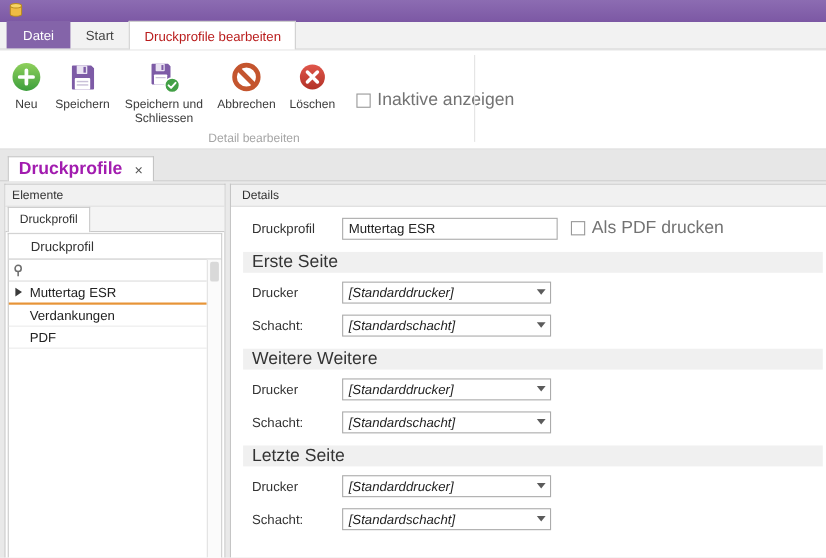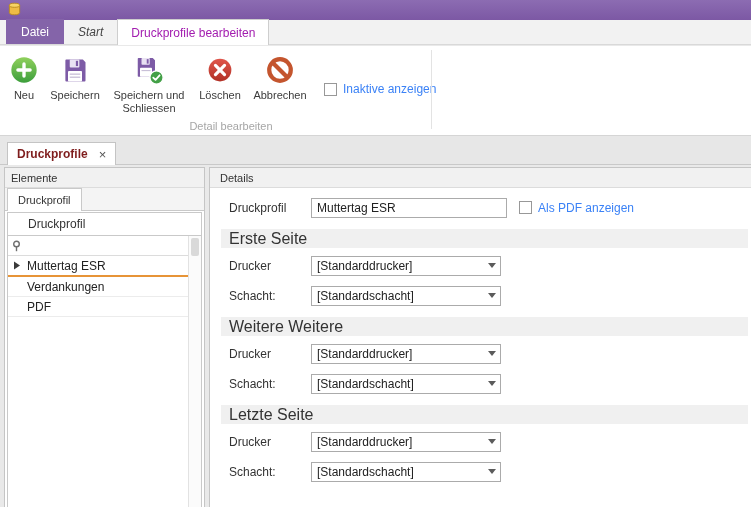--- a/index.html
+++ b/index.html
@@ -8,45 +8,45 @@
 
   
   .titlebar { position:absolute; top:0; left:0; right:0; height:20px;
     background:linear-gradient(#8C6CB2,#7C58A4); display:flex; align-items:center; padding-left:7px; }
 
   
   .tabrow { position:absolute; top:20px; left:0; right:0; height:25px; background:#F2F2F2;
     border-bottom:1px solid #D9D9D9; display:flex; align-items:flex-end; }
   .tab-file { height:25px; margin-left:6px; padding:0 15px; background:#8464A9; color:#fff;
     display:flex; align-items:center; font-size:12px; }
-  .tab-plain { height:25px; padding:0 14px; display:flex; align-items:center; color:#444;font-style:italic; }
+  .tab-plain { height:25px; padding:0 14px; display:flex; align-items:center; color:#444; }
   .tab-active { height:26px; margin-bottom:-1px; padding:0 13px; background:#fff;
-    border:1px solid #CECECE; border-bottom:none; display:flex; align-items:center; color:#a21caf; }
+    border:1px solid #CECECE; border-bottom:none; display:flex; align-items:center; color:#b91c1c; }
 
   
   .ribbon { position:absolute; top:46px; left:0; right:0; height:90px; background:#fff;
     border-bottom:1px solid #D5D5D5; }
   .ribbon-buttons { position:absolute; top:5px; left:4px; display:flex; align-items:flex-start; }
   .rbtn { display:flex; flex-direction:column; align-items:center; padding:3px 2px; cursor:default; }
   .rbtn .ric { height:32px; display:flex; align-items:center; justify-content:center; }
   .rbtn .lbl { margin-top:3px; font-size:11px; color:#3B3B3B; text-align:center; line-height:13px; }
   .w-neu{width:40px;} .w-sp{width:62px;} .w-sus{width:86px;} .w-ab{width:64px;} .w-lo{width:56px;}
   .ribbon-cb { display:flex; align-items:center; margin-left:12px; margin-top:31px; }
   .cb { width:13px; height:13px; border:1px solid #989898; background:#fff; flex:0 0 auto; }
-  .cb-label { margin-left:6px; font-size:12px; color:#3b82f6; white-space:nowrap; }
+  .cb-label { margin-left:6px; font-size:16px; color:#737373; white-space:nowrap; }
   .ribbon-group-label { position:absolute; bottom:3px; left:16px; width:430px; text-align:center;
     font-size:11px; color:#A6A6A6; }
   .ribbon-sep { position:absolute; top:4px; bottom:6px; left:431px; width:1px; background:#E3E3E3; }
 
   
   .doctabs { position:absolute; top:136px; left:0; right:0; height:29px; background:#E7E7E7;
     border-bottom:1px solid #C9C9C9; display:flex; align-items:flex-end; padding-left:7px; }
   .doctab { height:23px; background:#fff; border:1px solid #C4C4C4; border-bottom:none;
     margin-bottom:-1px; display:flex; align-items:center; padding:0 9px; }
-  .doctab .t { color:#7f1d1d; font-weight:bold; font-size:12px; }
+  .doctab .t { color:#a21caf; font-weight:bold; font-size:16px; }
   .doctab .x { margin-left:11px; color:#555; font-size:13px; line-height:13px; cursor:default; }
 
   
   .main { position:absolute; top:165px; left:0; right:0; bottom:0; background:#E9E9E9;padding-left:32px; }
 
   .panel-hdr { height:20px; background:#F1F1F1; border-bottom:1px solid #DCDCDC;
     display:flex; align-items:center; font-size:11px; color:#333; }
 
   
   .left-panel { position:absolute; left:4px; top:2px; width:201px; bottom:0; background:#fff;
@@ -77,21 +77,21 @@
   .details-content { padding:9px 6px 0 19px; }
   .field-row { display:flex; align-items:center; height:21px; margin-bottom:9px; }
   .flabel { width:82px; font-size:12px; color:#333; flex:0 0 auto; }
   .tinput { width:196px; height:20px; border:1px solid #ABABAB; padding:0 5px;
     font:12px "Liberation Sans", sans-serif; color:#222; background:#fff; }
   .inline-cb { display:flex; align-items:center; margin-left:12px; }
   .group-bar { margin:11px -3px 7px -8px; height:19px; background:#F0F0F0;
     display:flex; align-items:center; padding-left:8px; font-size:16px; color:#333; }
   .combo { width:190px; height:20px; border:1px solid #ABABAB; background:#fff;
     display:flex; align-items:center; position:relative; padding-left:5px; }
-  .combo .cval { font-size:12px; color:#222; }
+  .combo .cval { font-size:12px; color:#222;font-style:italic; }
   .combo .cbtn { position:absolute; right:0; top:0; bottom:0; width:16px;
     display:flex; align-items:center; justify-content:center; }
   .caret { width:0; height:0; border-left:4px solid transparent; border-right:4px solid transparent;
     border-top:5px solid #5B5B5B; }
 </style>
 </head>
 <body>
 
 <svg width="0" height="0" style="position:absolute" aria-hidden="true">
   <defs>
@@ -160,38 +160,38 @@
               <rect x="8" y="17" width="16" height="12" rx="1" fill="#FFFFFF"></rect>
               <rect x="10" y="20" width="12" height="1.5" fill="#C9C0D8"></rect>
             </g>
             <circle cx="25.5" cy="25.5" r="7.5" fill="#43A047" stroke="#FFFFFF" stroke-width="1.5"></circle>
             <path d="M21.8 25.6 l2.6 2.6 l4.6 -5.2" stroke="#fff" stroke-width="2" fill="none" stroke-linecap="round" stroke-linejoin="round"></path>
           </svg>
         </span>
         <span class="lbl">Speichern und Schliessen</span>
       </div>
 
+      <div class="rbtn w-ab">
+        <span class="ric">
+          <svg width="30" height="30" viewBox="0 0 32 32">
+            <circle cx="16" cy="16" r="11.5" fill="none" stroke="#C4552E" stroke-width="4.5"></circle>
+            <line x1="8.5" y1="8.5" x2="23.5" y2="23.5" stroke="#C4552E" stroke-width="4.5"></line>
+          </svg>
+        </span>
+        <span class="lbl">Abbrechen</span>
+      </div>
+
       <div class="rbtn w-lo">
         <span class="ric">
           <svg width="28" height="28" viewBox="0 0 32 32">
             <circle cx="16" cy="16" r="13" fill="url(#gRed)"></circle>
             <path d="M10.8 10.8 L21.2 21.2 M21.2 10.8 L10.8 21.2" stroke="#fff" stroke-width="3.6" stroke-linecap="round"></path>
           </svg>
         </span>
         <span class="lbl">Löschen</span>
-      </div>
-
-      <div class="rbtn w-ab">
-        <span class="ric">
-          <svg width="30" height="30" viewBox="0 0 32 32">
-            <circle cx="16" cy="16" r="11.5" fill="none" stroke="#C4552E" stroke-width="4.5"></circle>
-            <line x1="8.5" y1="8.5" x2="23.5" y2="23.5" stroke="#C4552E" stroke-width="4.5"></line>
-          </svg>
-        </span>
-        <span class="lbl">Abbrechen</span>
       </div>
 
       <div class="ribbon-cb">
         <span class="cb"></span>
         <span class="cb-label">Inaktive anzeigen</span>
       </div>
     </div>
 
     <div class="ribbon-sep"></div>
     <div class="ribbon-group-label">Detail bearbeiten</div>
@@ -249,21 +249,21 @@
 
     <div class="details-panel">
       <div class="panel-hdr">Details</div>
       <div class="details-content">
 
         <div class="field-row">
           <span class="flabel">Druckprofil</span>
           <input class="tinput" value="Muttertag ESR" style="">
           <span class="inline-cb">
             <span class="cb"></span>
-            <span class="cb-label">Als PDF anzeigen</span>
+            <span class="cb-label">Als PDF drucken</span>
           </span>
         </div>
 
         <div class="group-bar">Erste Seite</div>
         <div class="field-row">
           <span class="flabel">Drucker</span>
           <div class="combo">
             <span class="cval">[Standarddrucker]</span>
             <span class="cbtn">
               <span class="caret"></span>

